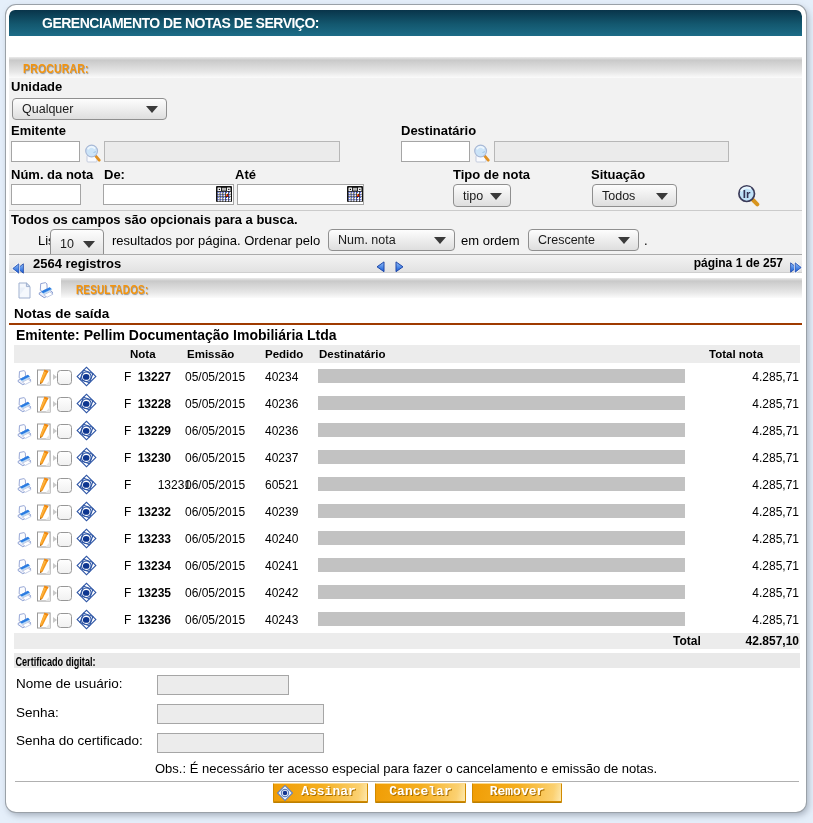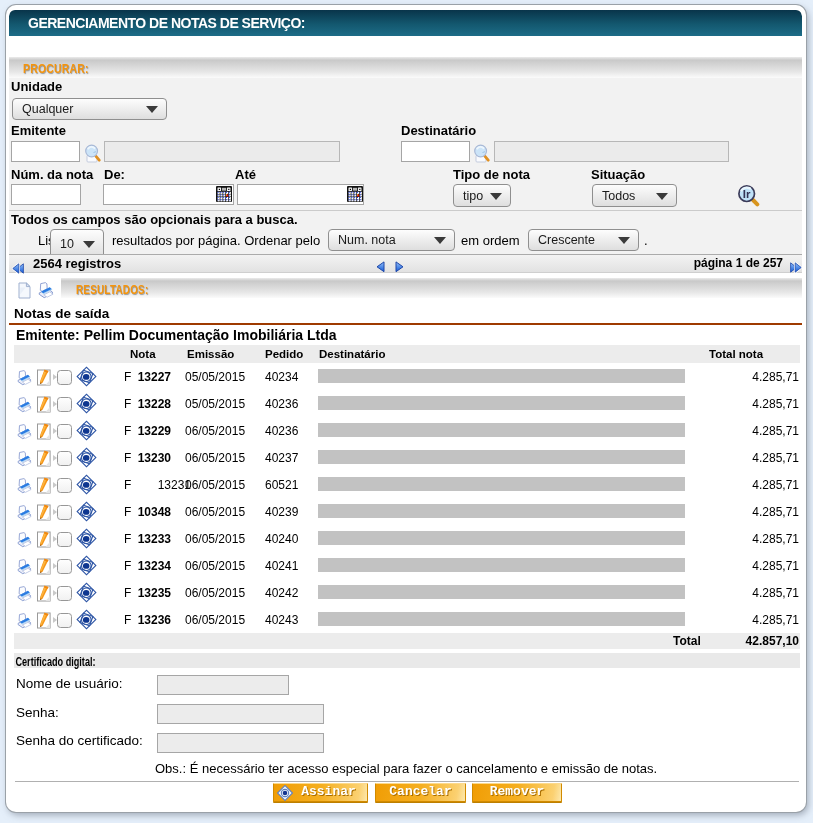--- a/index.html
+++ b/index.html
@@ -1,21 +1,21 @@
 <!DOCTYPE html>
 <html><head><meta charset="utf-8">
 <style>
 html,body{margin:0;padding:0;}
 body{width:813px;height:823px;background:#e5effa;font-family:"Liberation Sans",sans-serif;position:relative;overflow:hidden;}
 #panel{position:absolute;left:6px;top:5px;width:800px;height:807px;background:#fff;border-radius:10px;
  box-shadow:0 0 0 1px #9aa1a8, 2px 3px 7px rgba(100,110,125,.55);}
 #c{position:absolute;left:3px;top:4px;width:793px;height:799px;overflow:hidden;border-radius:7px;}
 #c div,#c span{position:absolute;}
 .tealbar{background:linear-gradient(#09344a,#13586f 55%,#1d6c87);}
-.tealbar span{position:static;display:block;padding-left:19px;line-height:27px;font-size:14px;font-weight:bold;color:#fff;letter-spacing:-0.5px;}
+.tealbar span{position:static;display:block;padding-left:33px;line-height:27px;font-size:14px;font-weight:bold;color:#fff;letter-spacing:-0.5px;}
 .secbar{background:linear-gradient(#ebebeb,#c9c9c9 15%,#e6e6e6 70%,#fbfbfb);}
 .secbar em{position:static;display:inline-block;font-style:normal;font-weight:bold;font-size:13px;color:#f5940c;text-shadow:1px 1px 1px rgba(110,110,110,.65);transform:scaleX(.76);transform-origin:0 50%;letter-spacing:.3px;}
 .lb{font-size:13px;font-weight:bold;color:#000;white-space:nowrap;}
 .tx{font-size:12px;color:#000;white-space:nowrap;}
 .tx2{font-size:13px;color:#000;white-space:nowrap;}
 .sel{border:1px solid #8f8f8f;border-radius:4px;background:linear-gradient(#fdfdfd,#dedede);box-sizing:border-box;}
 .sel i{position:absolute;left:9px;top:50%;margin-top:-8px;line-height:16px;font-style:normal;font-size:12.5px;color:#1a1a1a;white-space:nowrap;}
 .sel b{position:absolute;right:8px;top:50%;margin-top:-3px;width:0;height:0;border-left:6.5px solid transparent;border-right:6.5px solid transparent;border-top:7px solid #3a3a3a;}
 .inp{border:1px solid #a5a5a5;background:#fff;box-sizing:border-box;}
 .inpd{border:1px solid #b7b7b7;background:#ebebeb;box-sizing:border-box;}
@@ -453,21 +453,21 @@
         <span style="left:48px;top:7px;width:13px;height:13px;border:1.5px solid #979797;border-radius:3.5px;background:linear-gradient(#fefefe,#f1f1f1);box-sizing:content-box;"></span>
         <span style="left:67px;top:3px;"><svg width="21" height="21" viewBox="0 0 21 21">
             <g fill="none" stroke="#2d55a5" stroke-width="1.1">
               <rect x="3.9" y="3.9" width="13.2" height="13.2" transform="rotate(45 10.5 10.5)"></rect>
               <rect x="5.5" y="5.5" width="10" height="10" transform="rotate(20 10.5 10.5)"></rect>
               <circle cx="10.3" cy="10.7" r="4.8"></circle>
             </g>
             <ellipse cx="10.2" cy="10.9" rx="3.3" ry="2.9" fill="#0e3690"></ellipse>
           </svg></span>
         <span class="tx" style="left:115px;top:0;">F</span>
-        <span class="tx" style="left:125px;top:0;width:37px;text-align:right;font-weight:bold;">10348</span>
+        <span class="tx" style="left:125px;top:0;width:37px;text-align:right;font-weight:bold;">13232</span>
         <span class="tx" style="left:176px;top:0;">06/05/2015</span>
         <span class="tx" style="left:256px;top:0;">40239</span>
         <span class="gbar" style="left:309px;top:5.5px;width:367px;"></span>
         <span class="tx" style="right:3px;top:0;">4.285,71</span>
       </div>
 <div class="row" style="left:0px;top:516px;width:793px;height:27px;">
         <span style="left:7px;top:7px;"><svg width="16" height="16" viewBox="0 0 16.5 16.5">
             <path d="M3.6 1.6 L8.2 0.6 L9.6 1.8 L9.9 6.5 L5.2 9.2 L3.2 8.0 Z" fill="#fbfcfe" stroke="#8a9cd0" stroke-width="0.9"></path>
             <path d="M2.2 10.6 L10.6 6.6 L15.0 9.8 L15.0 11.2 L7.0 15.2 L2.2 12.0 Z" fill="#eceef9" stroke="#7f95cc" stroke-width="0.9"></path>
             <path d="M3.8 9.4 L12.4 5.0 L15.0 7.4 L6.4 11.9 Z" fill="#aed6f4"></path>

